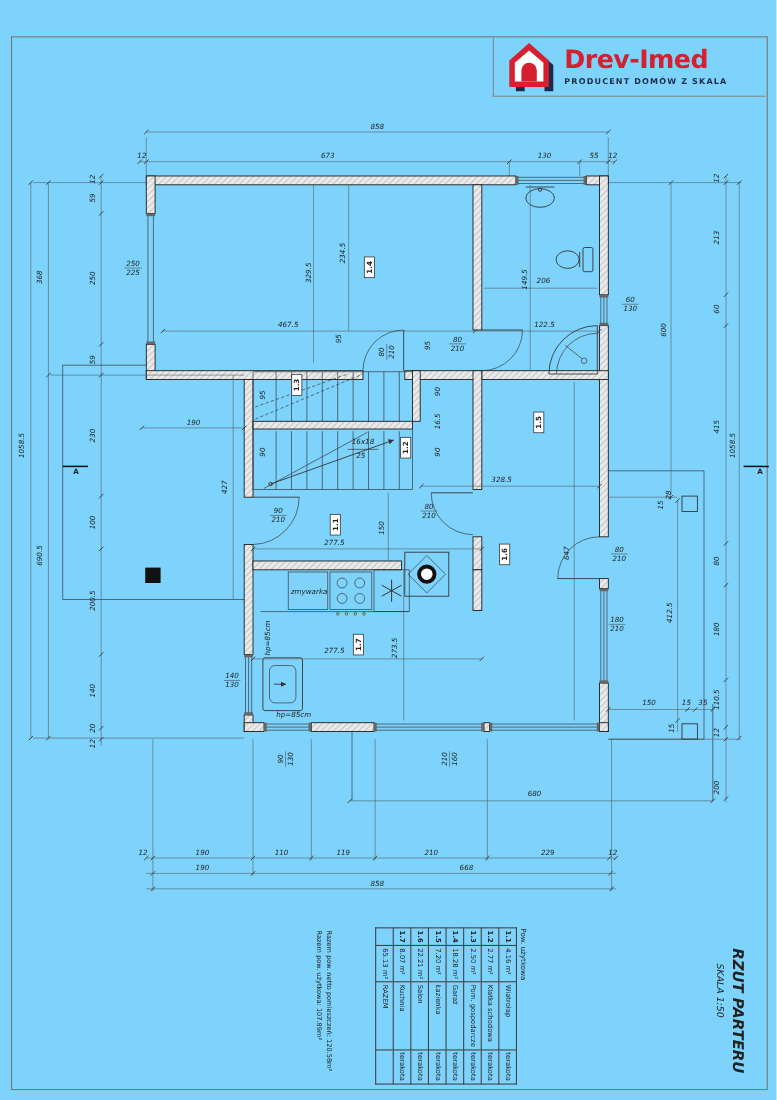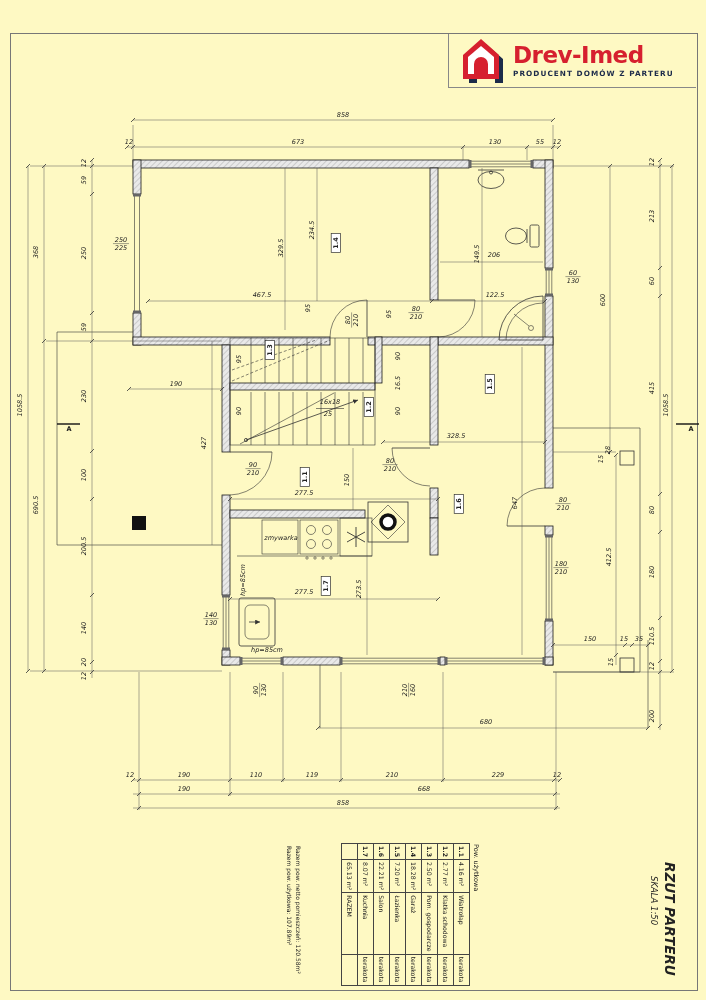--- a/index.html
+++ b/index.html
@@ -1,16 +1,16 @@
 <!DOCTYPE html>
 <html><head>
 <meta charset="utf-8">
 <style>
   html,body{margin:0;padding:0;background:#fff;}
-  #sheet{position:relative;width:706px;height:1000px;background:#fef9c3;overflow:hidden;
+  #sheet{position:relative;width:706px;height:1000px;background:#7dd3fc;overflow:hidden;
          font-family:"DejaVu Sans",sans-serif;color:#222;}
   #frame{position:absolute;left:10px;top:33px;width:686px;height:956px;border:1px solid #777;}
   
   #logo-box{position:absolute;left:448px;top:34px;width:248px;height:54px;
             border-left:1px solid #888;border-bottom:1px solid #888;
             display:flex;align-items:center;gap:8px;padding-left:10px;box-sizing:border-box;}
   #logo-text{display:flex;flex-direction:column;line-height:1;}
   #brand{font-weight:bold;font-size:23px;letter-spacing:-.5px;}
   #tagline{font-weight:bold;font-size:7.3px;letter-spacing:1.05px;margin-top:3px;}
   
@@ -47,21 +47,21 @@
 
   <div id="logo-box">
     <svg width="46" height="48" viewBox="0 0 46 48">
       <path d="M10 22 L27 7 L44 22 L44 46 L36 46 L36 26 L27 18 L18 26 L18 46 L10 46 Z" fill="#1c2b4a"></path>
       <path d="M4 18 L22 2 L40 18 L40 42 L4 42 Z" fill="#d6202f"></path>
       <path d="M9 20 L22 9 L35 20 L35 37 L9 37 Z" fill="#ffffff"></path>
       <path d="M15 37 L15 27 A7 7 0 0 1 29 27 L29 37 Z" fill="#d6202f"></path>
     </svg>
     <div id="logo-text">
       <span id="brand" style="color:#d6202f">Drev-Imed</span>
-      <span id="tagline" style="color:#1c2b4a">PRODUCENT DOMÓW Z PARTERU</span>
+      <span id="tagline" style="color:#1c2b4a">PRODUCENT DOMÓW Z SKALA</span>
     </div>
   </div>
 
   <svg id="plan-svg" width="706" height="1000" viewBox="0 0 706 1000">
     <defs>
       <pattern id="hatch" width="4" height="4" patternUnits="userSpaceOnUse" patternTransform="rotate(45)">
         <rect width="4" height="4" fill="#e9e9e9"></rect>
         <line x1="0" y1="0" x2="0" y2="4" stroke="#9a9a9a" stroke-width="0.8"></line>
       </pattern>
       <marker id="arr" markerWidth="8" markerHeight="8" refX="6" refY="3" orient="auto">

